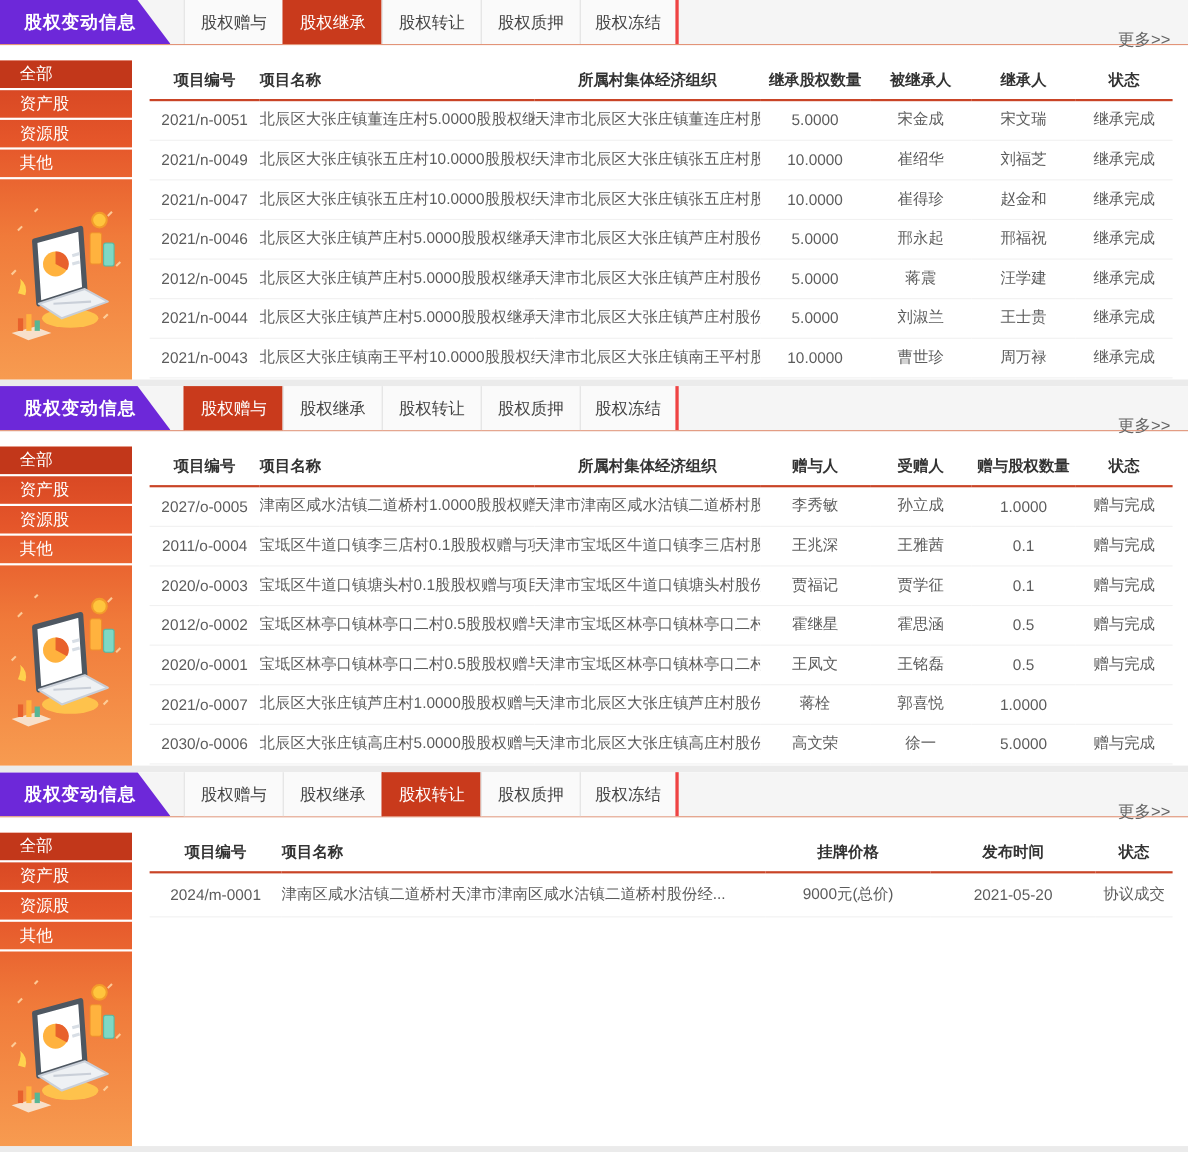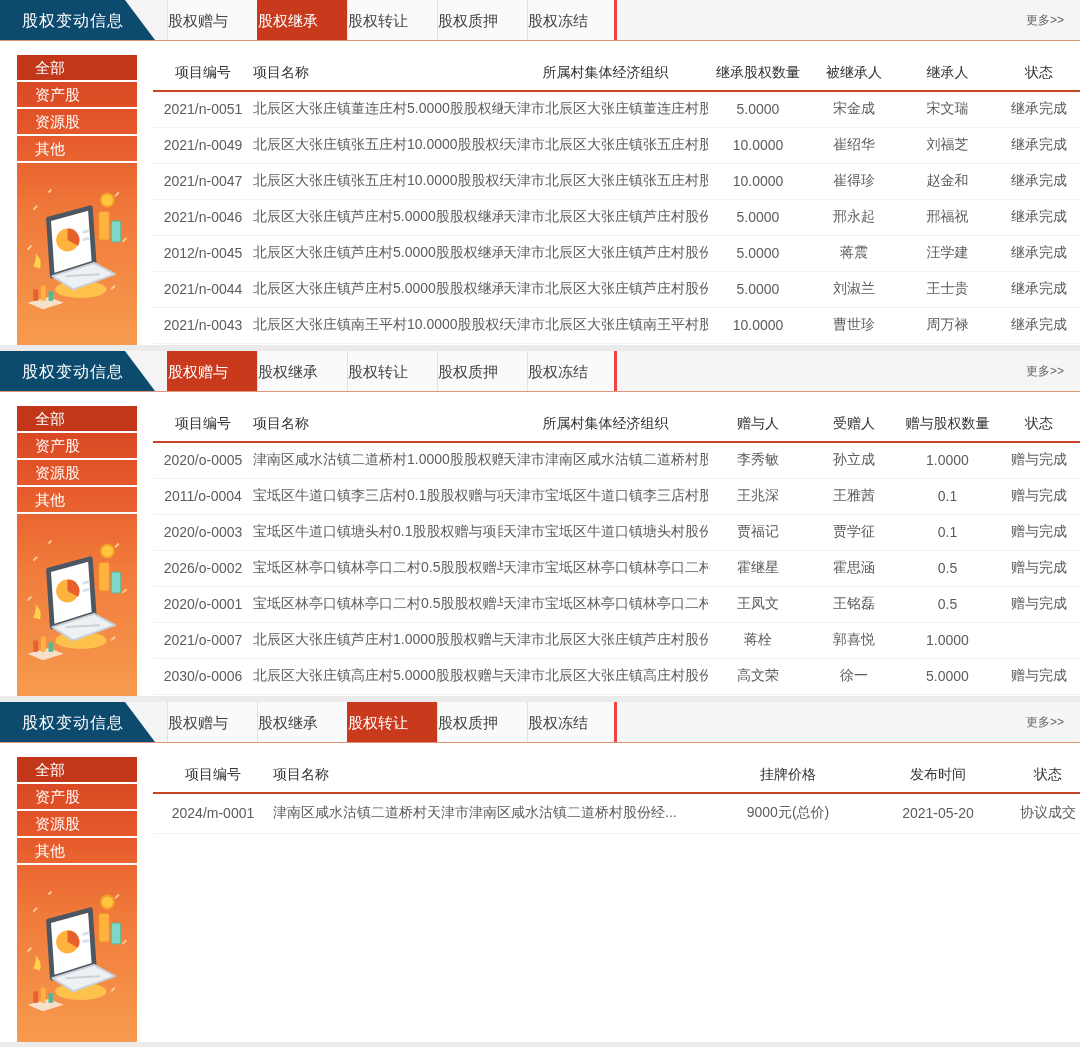--- a/index.html
+++ b/index.html
@@ -16,60 +16,60 @@
     position: relative;
     height: 41px;
     background: #f5f5f5;
     border-bottom: 1px solid #e29478;
     display: flex;
   }
   .banner {
     position: relative;
     width: 155px;
     flex: 0 0 155px;
-    background: #0c4a6e;
+    background: #6d28d9;
     clip-path: polygon(0 0, calc(100% - 30px) 0, 100% 100%, 0 100%);
     color: #fff;
     font-size: 16px;
-    font-weight: normal;
+    font-weight: bold;
     line-height: 41px;
     padding-left: 22px;
     letter-spacing: 1px;
   }
   .tabs { display: flex; margin-left: 12px; }
   .tab {
     width: 90px;
-    text-align: left;
+    text-align: center;
     line-height: 41px;
     font-size: 15px;
     color: #444;
     border-left: 1px solid #e2e2e2;
     cursor: pointer;
     background: #fafafa;
     white-space: nowrap;
   }
   .tab:last-child { border-right: 3px solid #ef4444; }
   .tab.active {
     background: #c93a1c;
     color: #fff;
     border-color: #c93a1c;
   }
   .more {
     position: absolute;
     right: 16px;
-    top: 0;
+    top: 16px;
     line-height: 41px;
-    font-size: 12px;
+    font-size: 15px;
     color: #666;
     cursor: pointer;
   }
 
   
   .spacer { height: 14px; background: #fff; }
-  .content { display: flex; margin-left: 17px; }
+  .content { display: flex; }
   .content.h1, .content.h2 { height: 290px; }
   .content.h3 { height: 285px; }
 
   .sidebar {
     flex: 0 0 120px;
     width: 120px;
     background: linear-gradient(180deg, #d24120 0%, #e5562a 25%, #f07a3a 55%, #f79b50 100%);
     overflow: hidden;
   }
   .side-item {
@@ -84,21 +84,21 @@
   }
   .side-item.active { background: #c2371a; }
   .illustration-wrap { padding-top: 20px; text-align: center; }
 
   
   .table-area { flex: 1; padding: 0 14px 0 16px; overflow: hidden; }
   table { width: 100%; border-collapse: collapse; table-layout: fixed; }
   th {
     height: 36px;
     font-size: 14px;
-    font-weight: 400;
+    font-weight: 700;
     color: #333;
     border-bottom: 2px solid #c94426;
     text-align: center;
     white-space: nowrap;
     overflow: hidden;
   }
   td {
     height: 36px;
     font-size: 14px;
     color: #5c5c5c;
@@ -329,21 +329,21 @@
               <th>项目名称</th>
               <th>所属村集体经济组织</th>
               <th>赠与人</th>
               <th>受赠人</th>
               <th>赠与股权数量</th>
               <th>状态</th>
             </tr>
           </thead>
         <tbody>
             <tr>
-              <td>2020/o-0005</td>
+              <td>2027/o-0005</td>
               <td>津南区咸水沽镇二道桥村1.0000股股权赠...</td>
               <td>天津市津南区咸水沽镇二道桥村股...</td>
               <td>李秀敏</td>
               <td>孙立成</td>
               <td>1.0000</td>
               <td>赠与完成</td>
             </tr>
             <tr>
               <td>2011/o-0004</td>
               <td>宝坻区牛道口镇李三店村0.1股股权赠与项目</td>
@@ -356,21 +356,21 @@
             <tr>
               <td>2020/o-0003</td>
               <td>宝坻区牛道口镇塘头村0.1股股权赠与项目</td>
               <td>天津市宝坻区牛道口镇塘头村股份...</td>
               <td>贾福记</td>
               <td>贾学征</td>
               <td>0.1</td>
               <td>赠与完成</td>
             </tr>
             <tr>
-              <td>2026/o-0002</td>
+              <td>2012/o-0002</td>
               <td>宝坻区林亭口镇林亭口二村0.5股股权赠与...</td>
               <td>天津市宝坻区林亭口镇林亭口二村...</td>
               <td>霍继星</td>
               <td>霍思涵</td>
               <td>0.5</td>
               <td>赠与完成</td>
             </tr>
             <tr>
               <td>2020/o-0001</td>
               <td>宝坻区林亭口镇林亭口二村0.5股股权赠与...</td>

